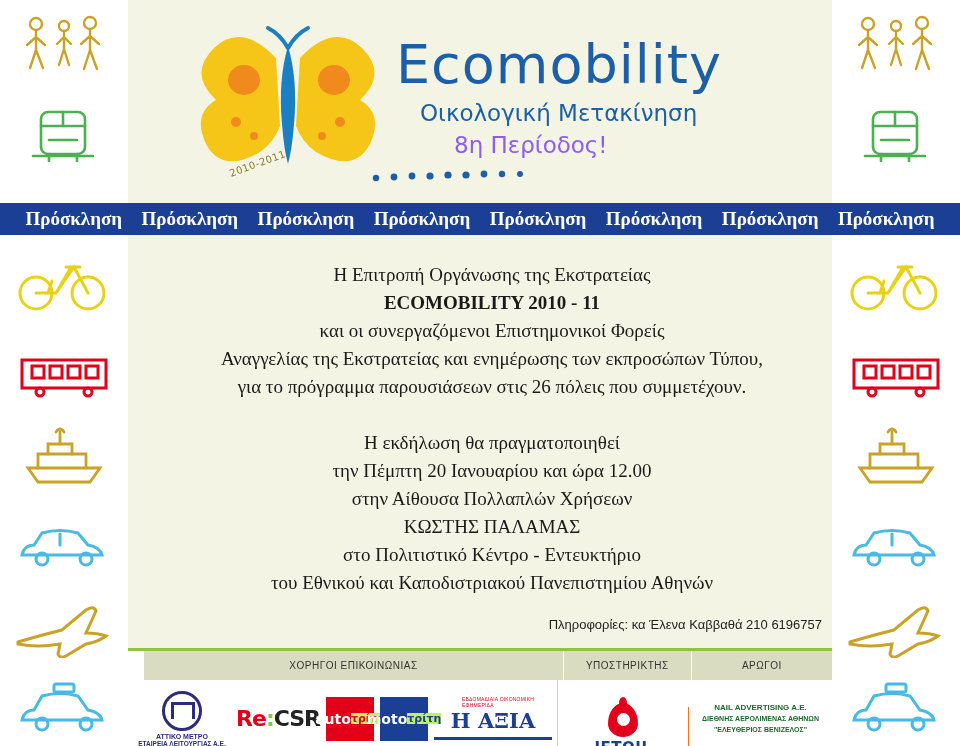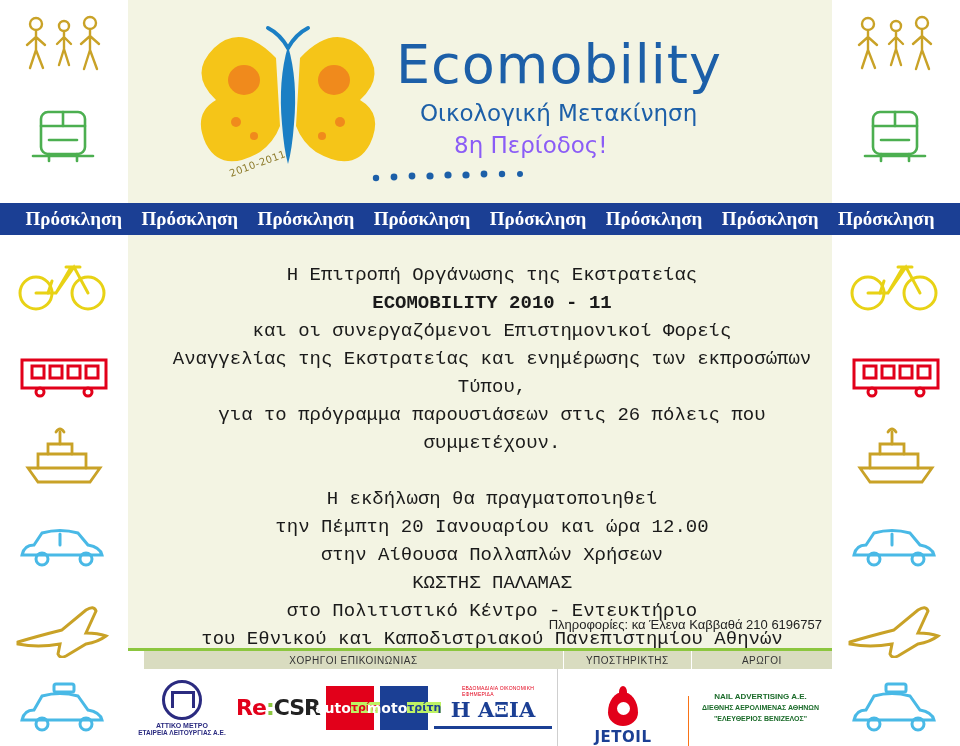--- a/index.html
+++ b/index.html
@@ -145,21 +145,21 @@
     top: 233px;
     width: 704px;
     height: 415px;
     background: #f3f4e3;
     z-index: 1;
     text-align: center;
     box-sizing: border-box;
     padding-top: 28px;
   }
   .para {
-    font-family: Liberation Mono, monospace;
+    font-family: Liberation Serif, serif;
     font-size: 19px;
     color: #1a1a1a;
     line-height: 28px;
     margin-left: 24px;
   }
   .para .bold { font-weight: bold; }
   .para.block2 { margin-top: 28px; }
   .info-line {
     position: absolute;
     right: 10px;
@@ -176,21 +176,21 @@
     top: 648px;
     width: 704px;
     height: 98px;
     background: #ffffff;
     z-index: 3;
     border-top: 3px solid #8cc63f;
     box-sizing: border-box;
   }
   .footer-head {
     display: flex;
-    height: 18px;
+    height: 29px;
     background: #d9dcc0;
     margin-left: 16px;
   }
   .footer-head div {
     font-size: 10px;
     color: #333;
     display: flex;
     align-items: center;
     justify-content: center;
     font-family: "Liberation Sans", sans-serif;

